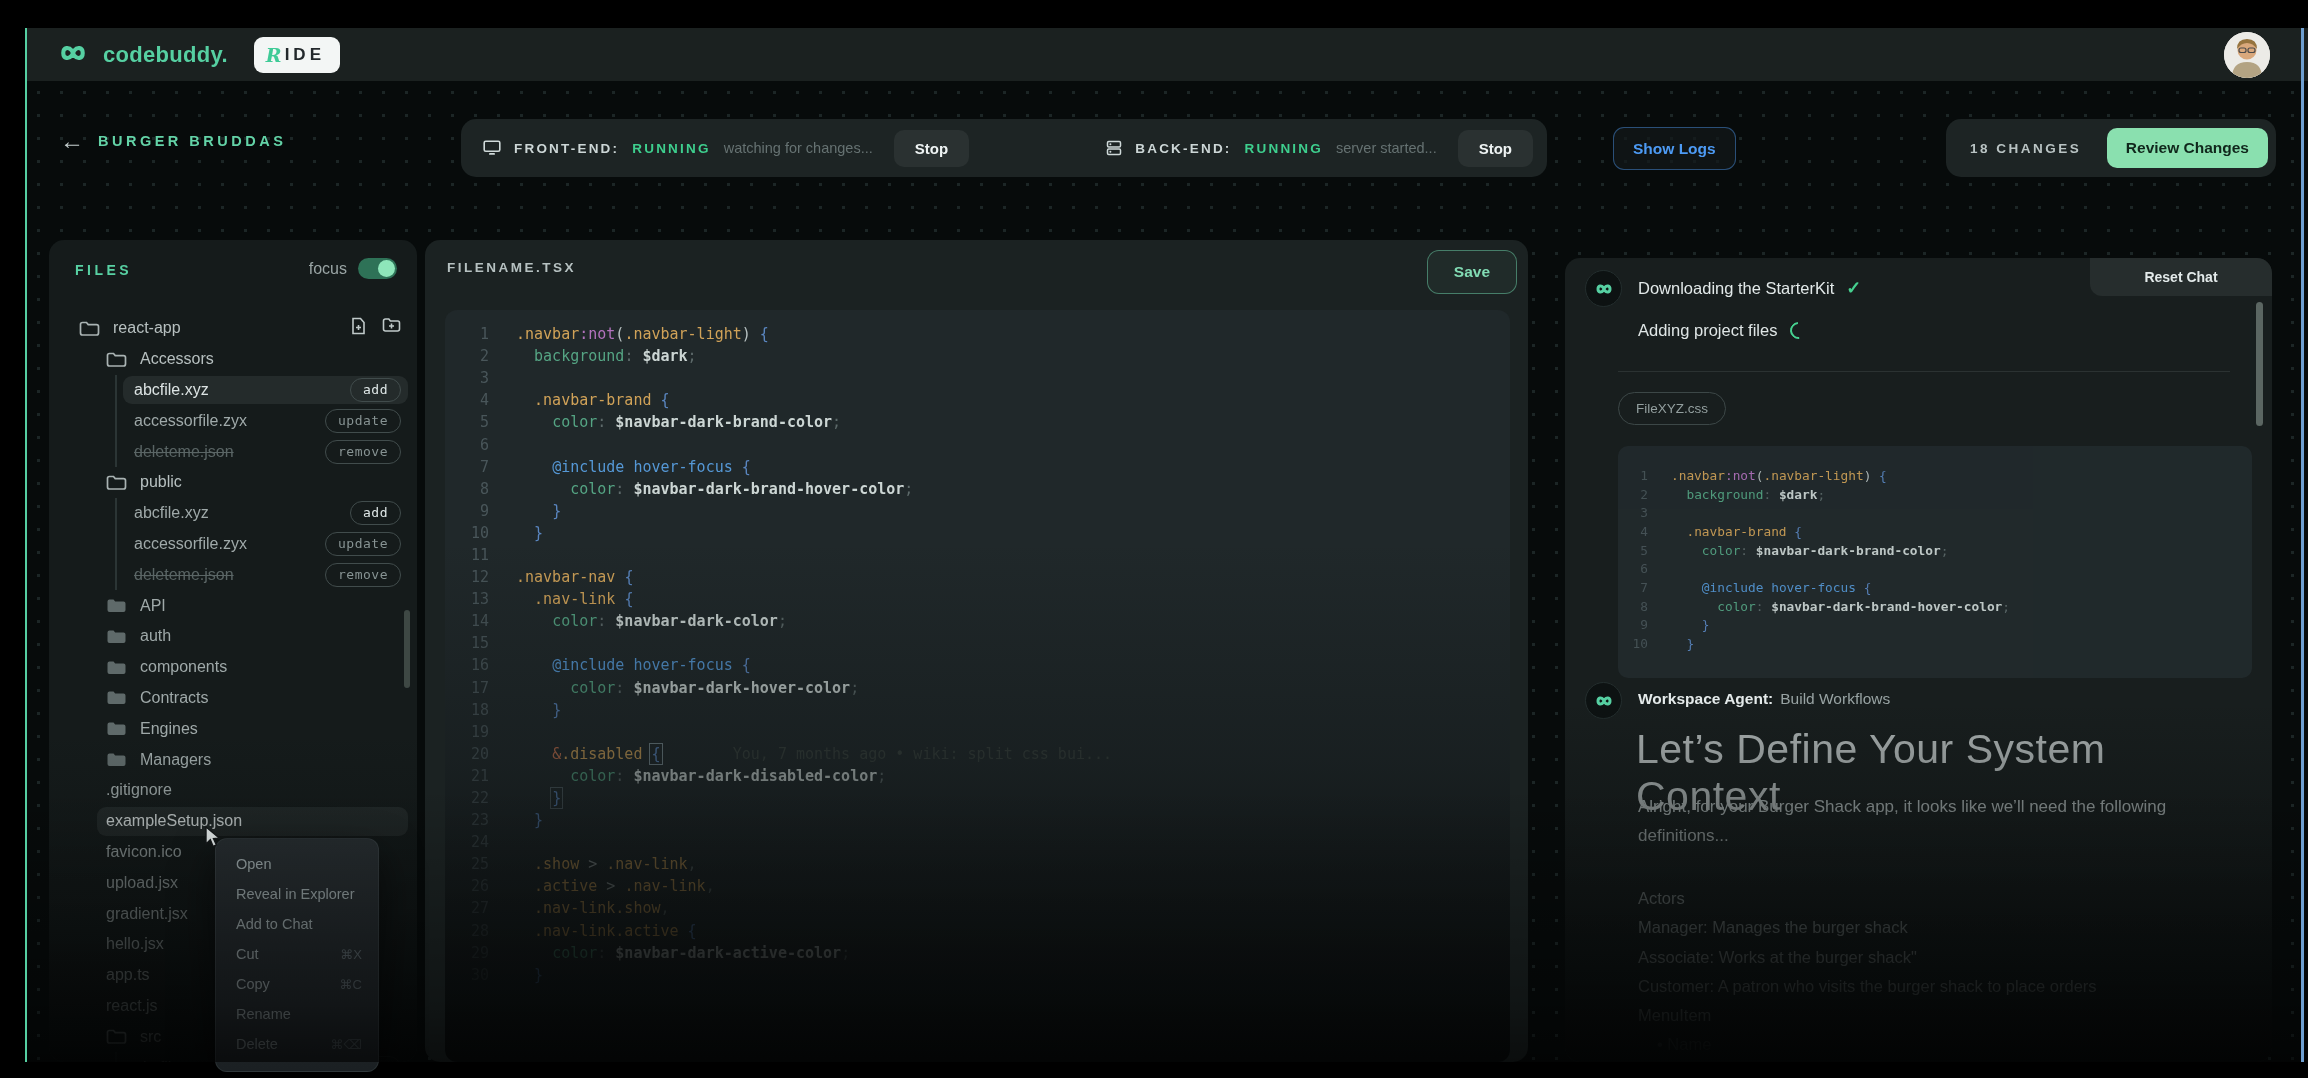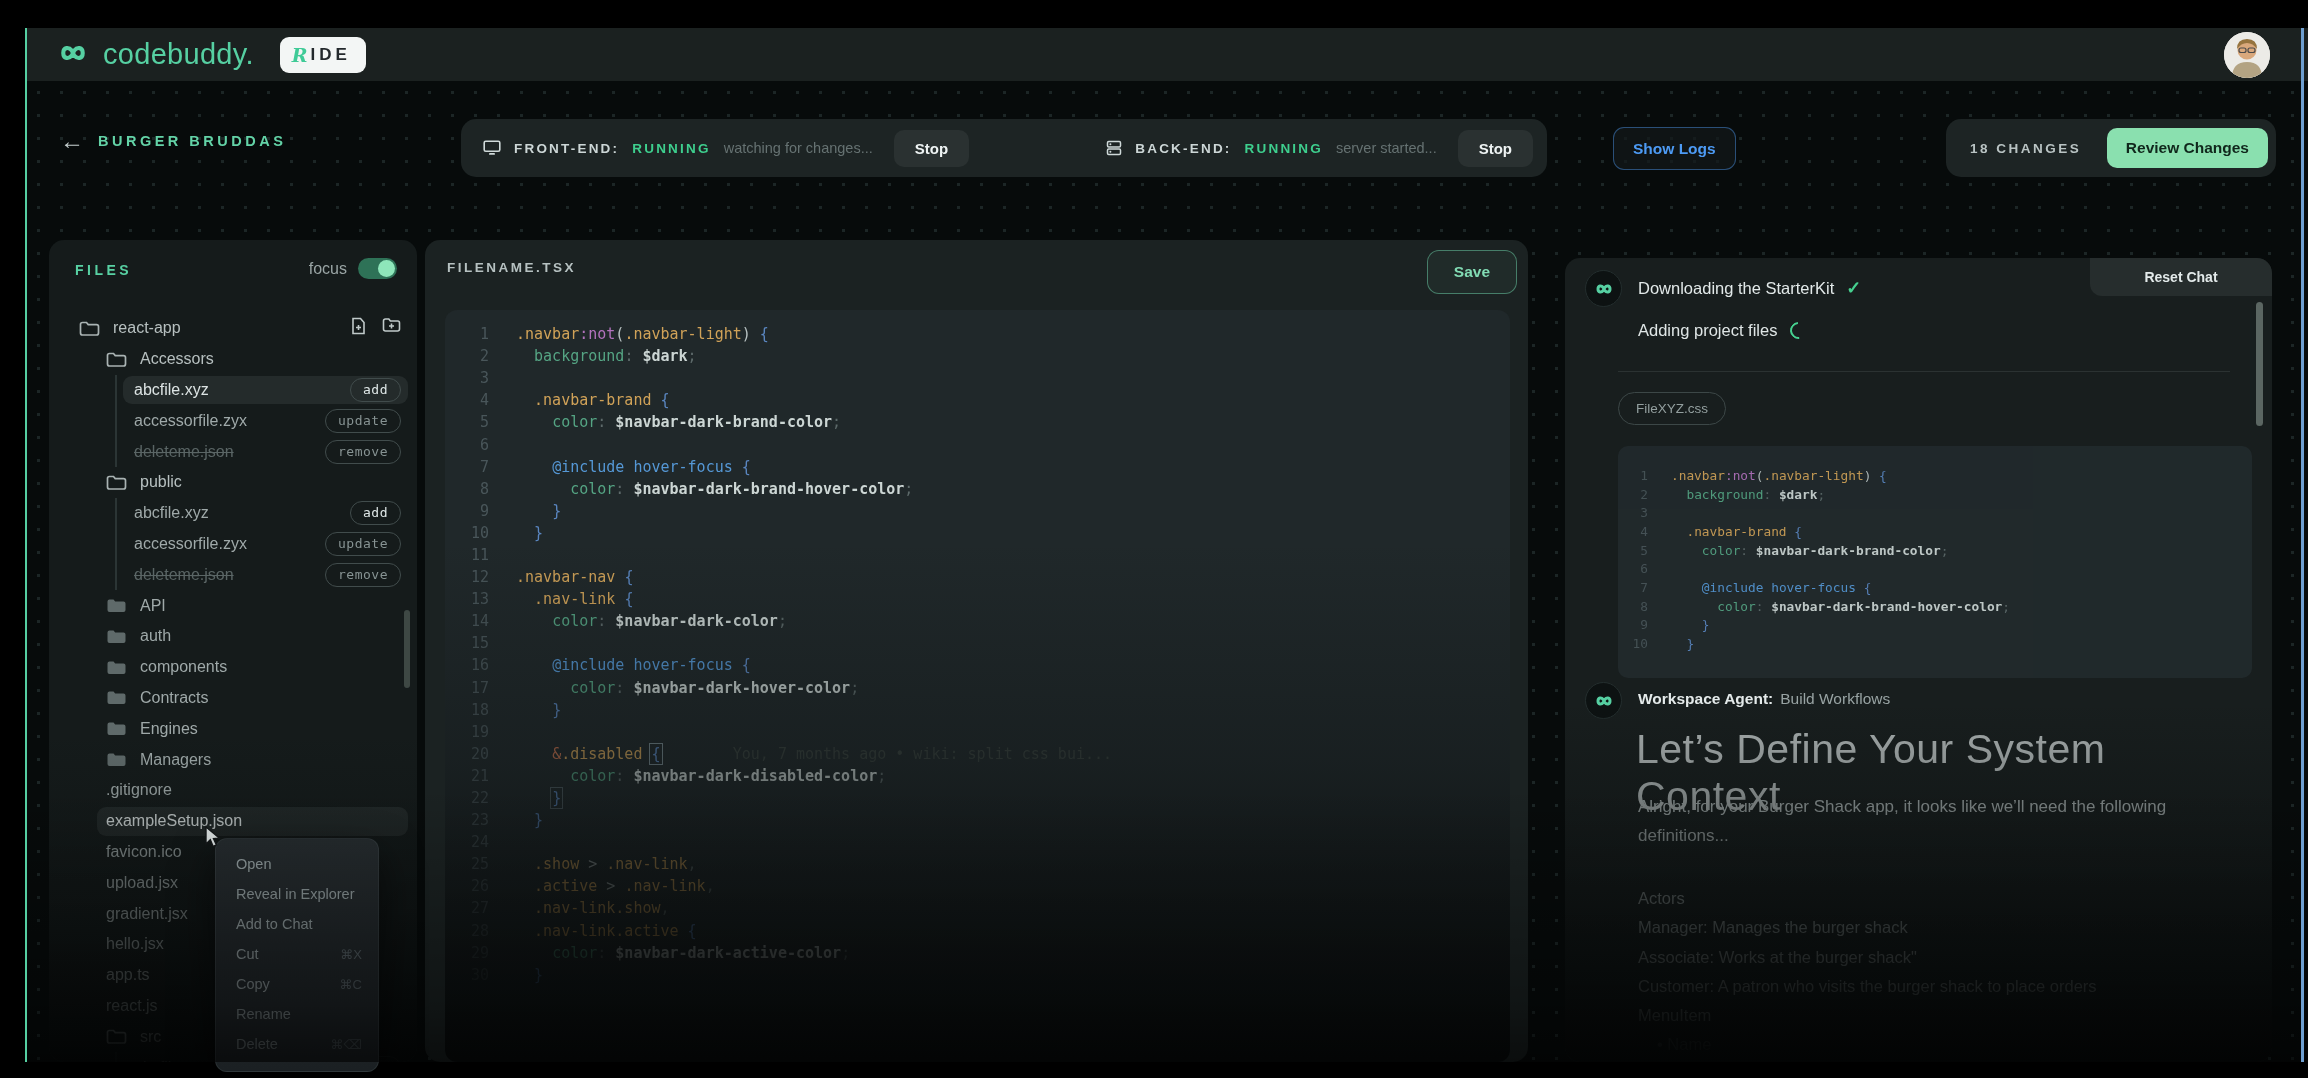--- a/index.html
+++ b/index.html
@@ -7,21 +7,21 @@
   body { font-family:"Liberation Sans", sans-serif; }
   .stage { position:relative; width:2308px; height:1078px; background:#000; overflow:hidden; }
 
   
   .accent-left  { position:absolute; left:25px; top:28px; bottom:16px; width:2px; background:#55cfa2; z-index:60; }
   .accent-right { position:absolute; right:4px; top:28px; bottom:16px; width:3px; background:#6e9fd0; z-index:60; }
 
   
   .topbar { position:absolute; left:27px; right:0; top:28px; height:53px; background:#1b2120; z-index:10; display:flex; align-items:center; }
   .brand { display:flex; align-items:center; margin-left:28px; gap:12px; }
-  .brand-text { color:#56d0a2; font-size:29px; font-weight:400; letter-spacing:.3px; }
+  .brand-text { color:#56d0a2; font-size:22px; font-weight:700; letter-spacing:.3px; }
   .ide-badge { margin-left:14px; background:#f3f6f5; border-radius:9px; padding:7px 15px 7px 12px; display:flex; align-items:center; }
   .ide-r { color:#3fcb97; font-family:"DejaVu Serif", serif; font-style:italic; font-size:19px; font-weight:700; margin-right:3px; }
   .ide-text { color:#23292c; font-size:17px; font-weight:700; letter-spacing:4px; }
   .avatar { position:absolute; right:38px; top:4px; width:46px; height:46px; border-radius:50%; overflow:hidden; background:#e9e7e3; }
 
   
   .main { position:absolute; left:27px; right:0; top:81px; bottom:16px; background-color:#070b0b;
           background-image:radial-gradient(#1c2626 1.6px, rgba(0,0,0,0) 1.6px); background-size:23px 23px; }
   .main::after { content:''; position:absolute; inset:0; pointer-events:none; z-index:45;
           background:linear-gradient(to bottom, rgba(0,0,0,0) 72%, rgba(0,0,0,.40) 94%, rgba(0,0,0,.62) 100%); }

